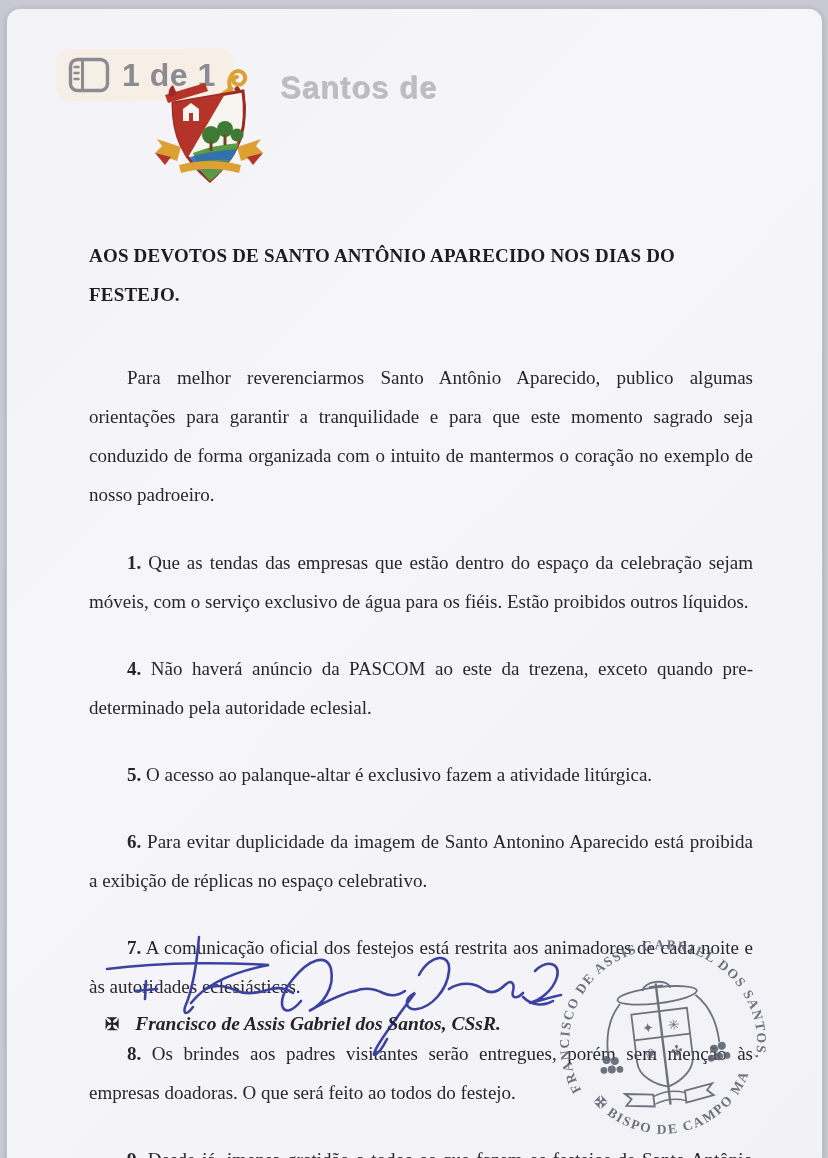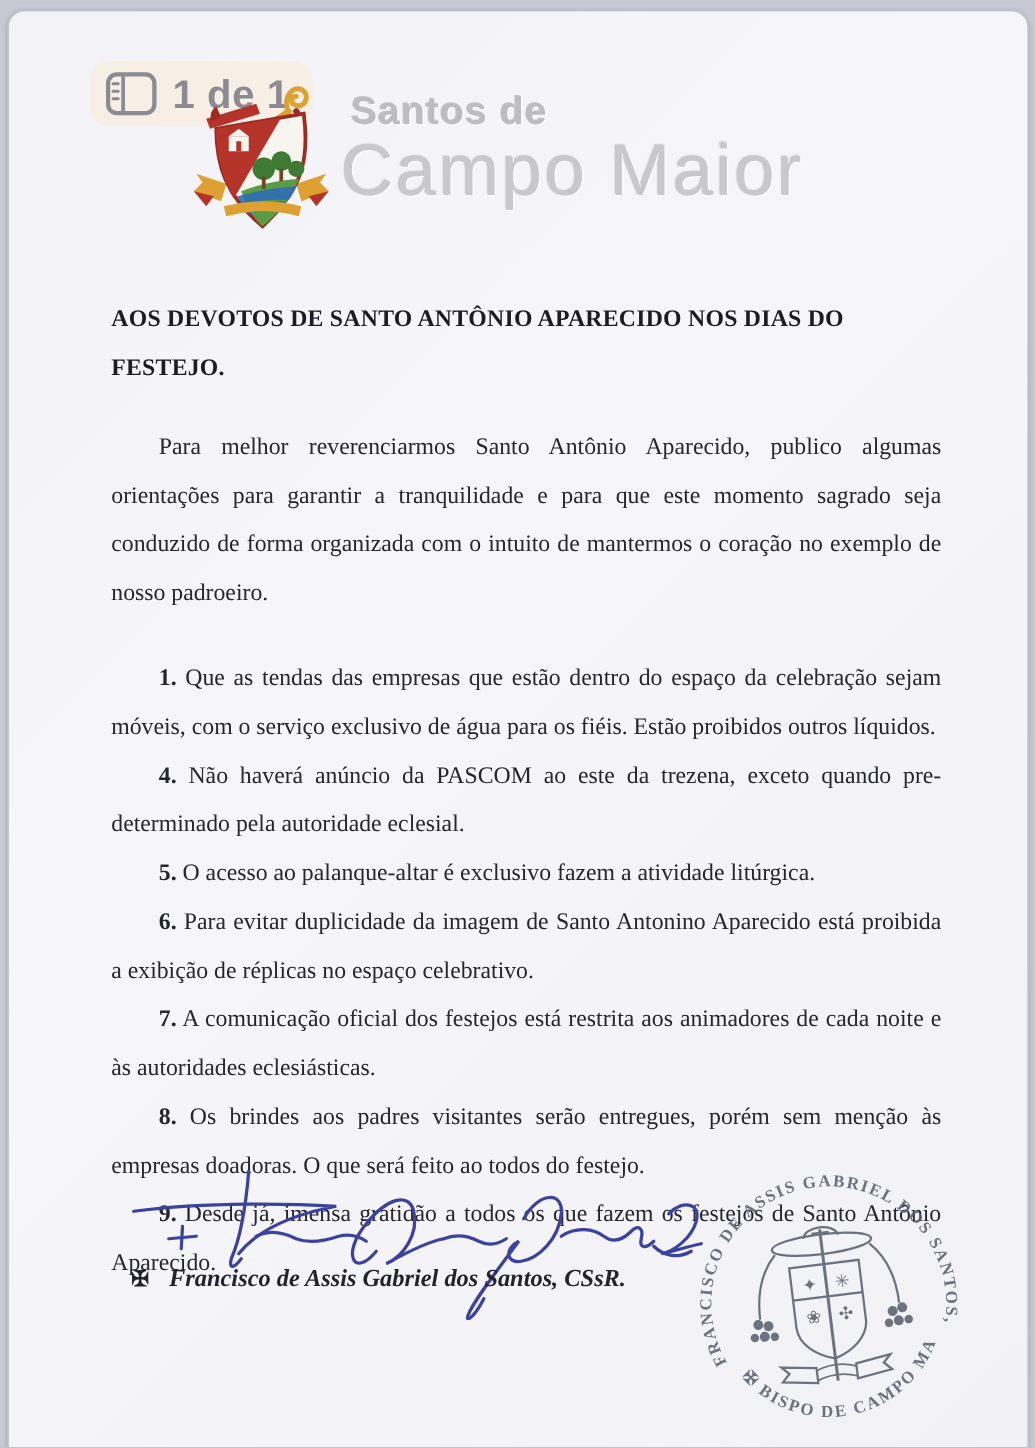--- a/index.html
+++ b/index.html
@@ -21,21 +21,20 @@
   }
 
   
   .page-badge {
     position: absolute; left: 49px; top: 40px;
     height: 52px; padding: 0 18px 0 12px;
     background: rgba(247,238,227,.92);
     border-radius: 14px;
     display: flex; align-items: center; gap: 12px;
     cursor: pointer;
-    margin-left: 16px;
   }
   .page-badge .label {
     font-family: "Liberation Sans", sans-serif;
     font-size: 32px; font-weight: 700; color: #8b8b91;
     letter-spacing: .5px;
   }
 
   
   .letterhead-text1 {
     position: absolute; left: 274px; top: 62px;
@@ -57,24 +56,24 @@
   .doc-body {
     position: absolute; left: 82px; top: 227px; width: 664px;
     color: #26262e;
     font-size: 19px; line-height: 39px;
     text-align: justify;
   }
   .doc-title {
     font-weight: 700; font-size: 19px; letter-spacing: .2px;
     color: #1c1c24; text-align: left;
   }
-  .para-1 { margin-top: 24px; text-indent: 38px; }
+  .para-1 { margin-top: 44px; text-indent: 38px; }
   .para-2 { margin-top: 27px; text-indent: 38px; }
   .items { margin-top: 29px; }
-  .item { text-indent: 38px; }
+  .item { text-indent: 38px; margin-top: 28px; }
   .item .num { font-weight: 700; }
 
   
   .signature-svg { position: absolute; left: 80px; top: 922px; pointer-events: none; }
   .signature-name {
     position: absolute; left: 98px; top: 1004px;
     font-size: 19.5px; font-weight: 700; font-style: italic;
     color: #23232b; display: flex; gap: 16px; align-items: baseline;
   }
   .signature-name .cross { font-style: normal; font-size: 17px; }
@@ -130,21 +129,20 @@
     <rect x="56.5" y="80" width="3" height="10" fill="#6b4a22"></rect>
     <rect x="70.5" y="74" width="3" height="10" fill="#6b4a22"></rect>
 
     <path d="M 37 96 Q 57 90 84 88 C 82 93 80 96 78 99 Q 58 98 40 102 Z" fill="#2e6db4" opacity=".9"></path>
     <path d="M 40 103 Q 60 99 76 100 C 74 104 72 106 70 109 Q 56 107 44 110 Z" fill="#2e6db4" opacity=".75"></path>
 
     <path d="M 26 104 Q 57 96 88 104 L 86 112 Q 57 104 28 112 Z" fill="#dda032"></path>
   </svg>
 
   <div class="letterhead-text1">Santos de</div>
-  <div class="letterhead-text2">Campo Maior</div>
 
   <div class="doc-body">
     <div class="doc-title">AOS DEVOTOS DE SANTO ANTÔNIO APARECIDO NOS DIAS DO FESTEJO.</div>
     <p class="para-1">Para melhor reverenciarmos Santo Antônio Aparecido, publico algumas orientações para garantir a tranquilidade e para que este momento sagrado seja conduzido de forma organizada com o intuito de mantermos o coração no exemplo de nosso padroeiro.</p>
     <div class="items">
       <p class="item"><span class="num">1.</span> <span>Que as tendas das empresas que estão dentro do espaço da celebração sejam móveis, com o serviço exclusivo de água para os fiéis. Estão proibidos outros líquidos.</span></p>
       <p class="item"><span class="num">4.</span> <span>Não haverá anúncio da PASCOM ao este da trezena, exceto quando pre-determinado pela autoridade eclesial.</span></p>
       <p class="item"><span class="num">5.</span> <span>O acesso ao palanque-altar é exclusivo fazem a atividade litúrgica.</span></p>
       <p class="item"><span class="num">6.</span> <span>Para evitar duplicidade da imagem de Santo Antonino Aparecido está proibida a exibição de réplicas no espaço celebrativo.</span></p>
       <p class="item"><span class="num">7.</span> <span>A comunicação oficial dos festejos está restrita aos animadores de cada noite e às autoridades eclesiásticas.</span></p>

